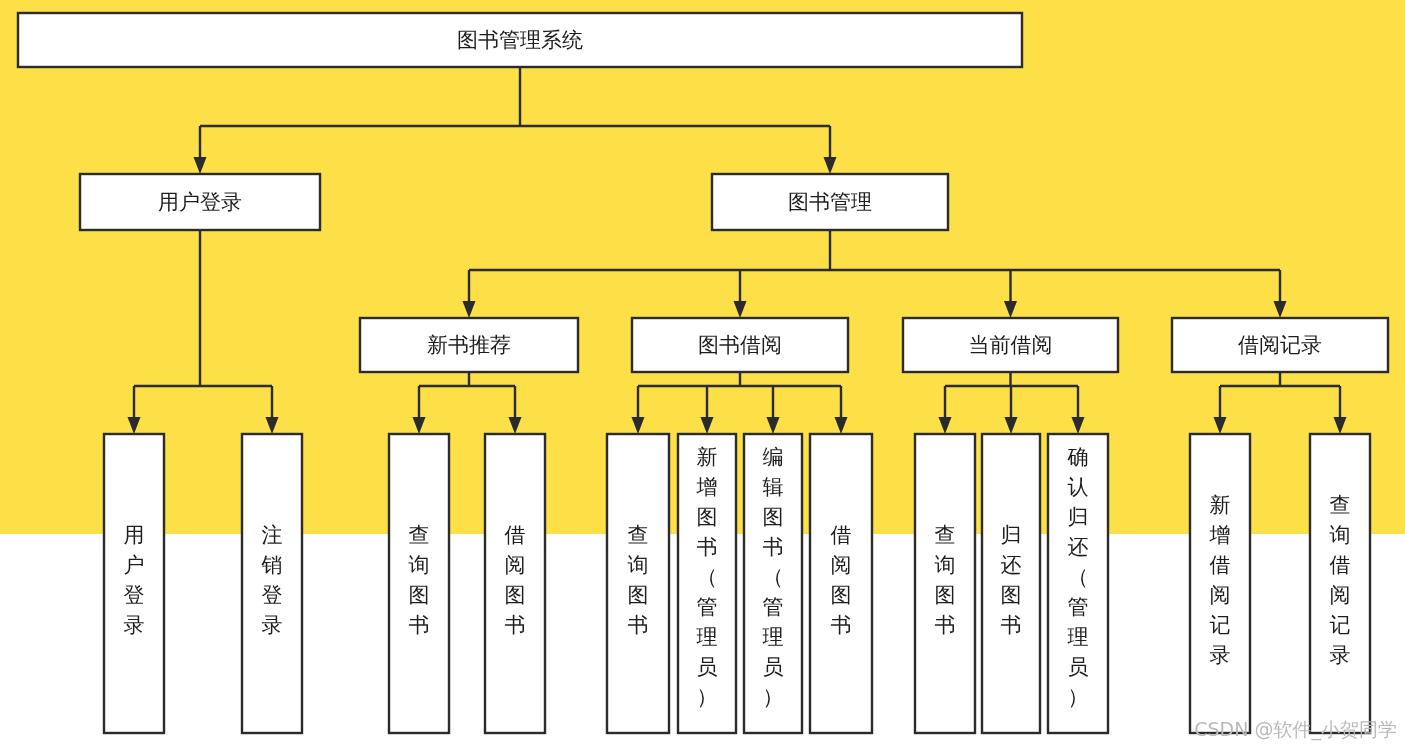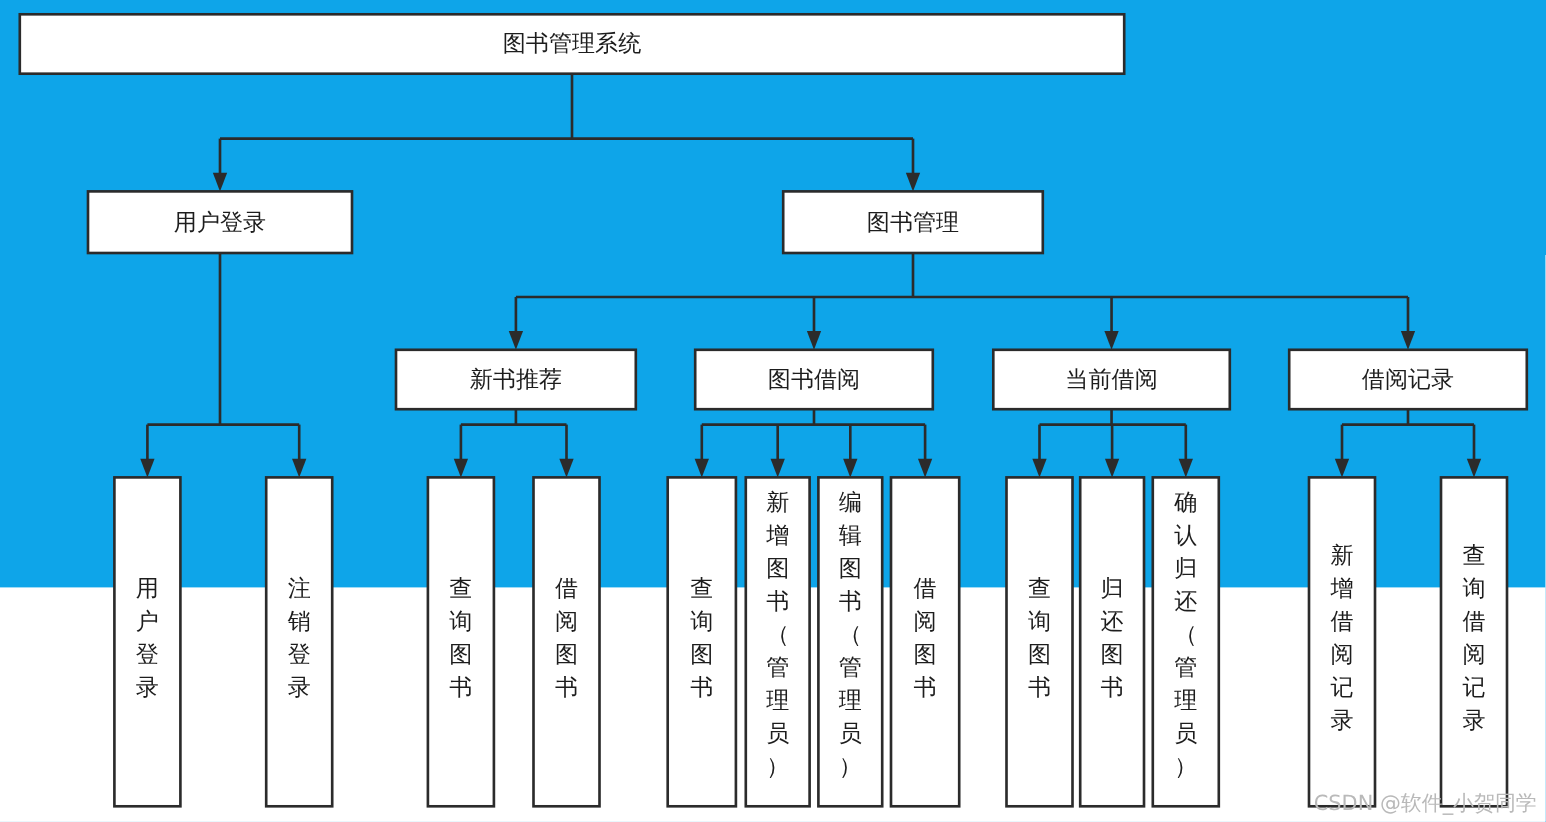--- a/index.html
+++ b/index.html
@@ -11,21 +11,21 @@
   body {
     width: 1405px;
     height: 747px;
     font-family: "DejaVu Sans", "Liberation Sans", sans-serif;
     overflow: hidden;
   }
   #diagram-root {
     position: relative;
     width: 1405px;
     height: 534px;
-    background: #0ea5e9;
+    background: #fde047;
   }
   svg.diagram-canvas {
     position: absolute;
     left: 0;
     top: 0;
     width: 1405px;
     height: 747px;
     display: block;
   }
   .node-box {

